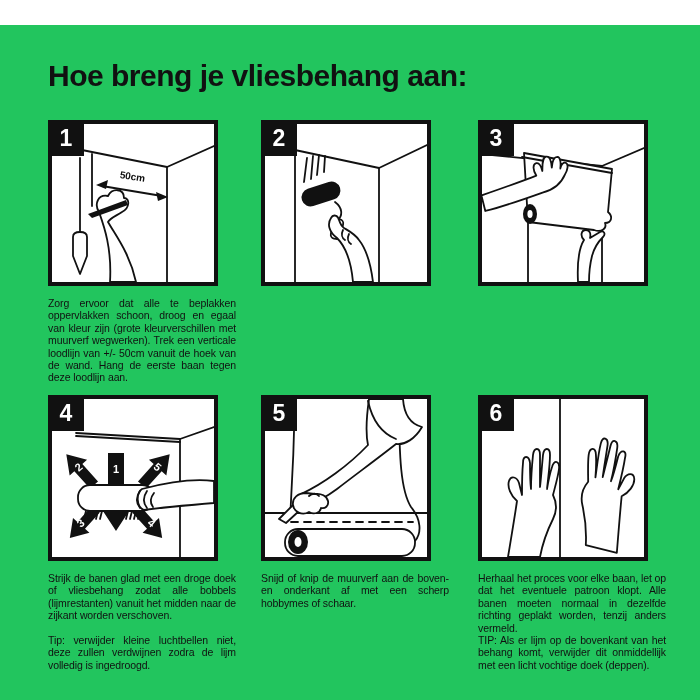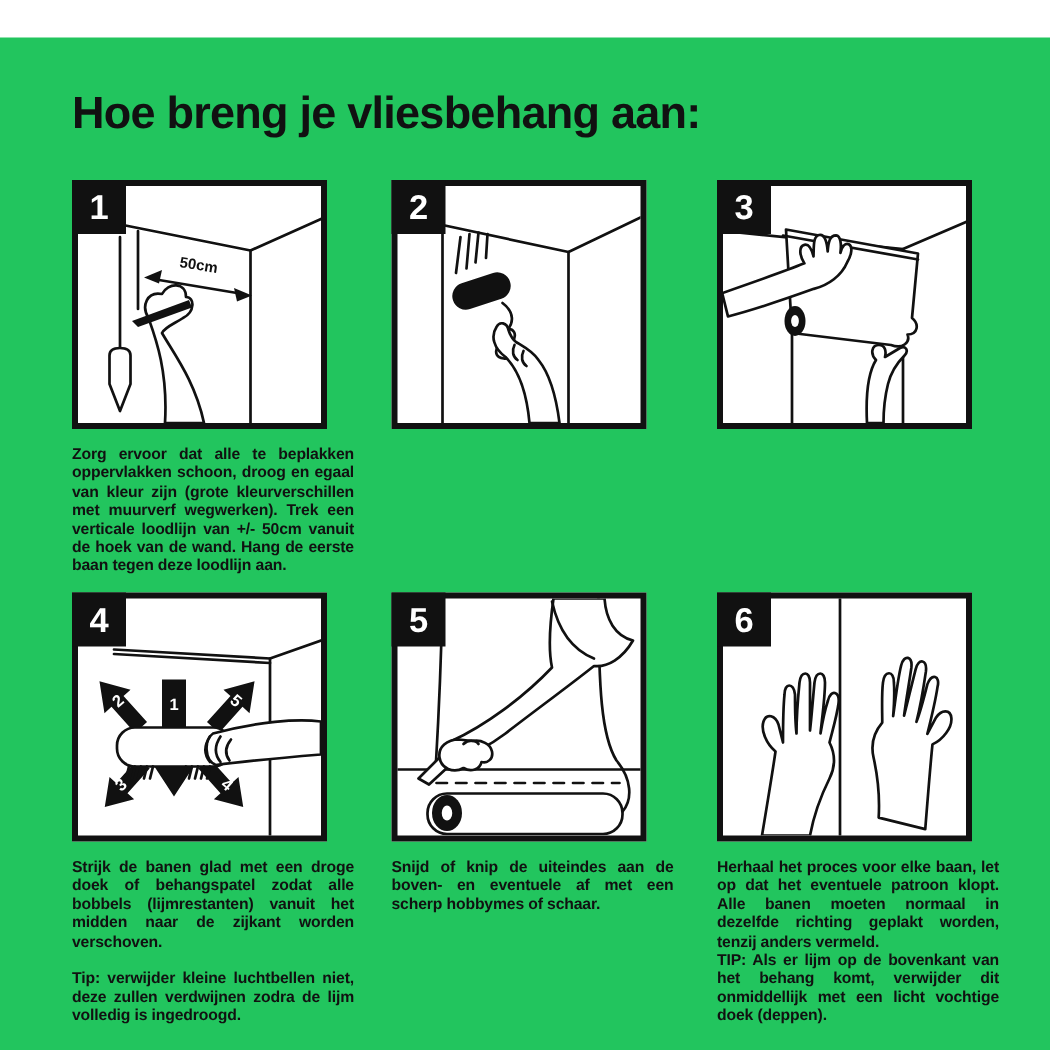--- a/index.html
+++ b/index.html
@@ -8,21 +8,21 @@
   .page-title{position:absolute;left:48px;top:34px;font-size:30px;font-weight:bold;
           letter-spacing:-0.5px;color:#111;margin:0;}
   .cell{position:absolute;width:188px;}
   #cell-1{left:48px;top:95px}  #cell-2{left:261px;top:95px}  #cell-3{left:478px;top:95px}
   #cell-4{left:48px;top:370px} #cell-5{left:261px;top:370px} #cell-6{left:478px;top:370px}
   .panel{position:relative;width:162px;height:158px;border:4px solid #111;background:#fff;}
   .panel svg{position:absolute;left:0;top:0;width:162px;height:158px;}
   .badge{position:absolute;left:-4px;top:-4px;width:36px;height:36px;background:#111;
          color:#fff;display:flex;align-items:center;justify-content:center;
          font-size:23px;font-weight:bold;z-index:2;}
-  .caption{margin-top:11px;width:188px;font-size:10.5px;line-height:12.4px;font-weight:bold;
+  .caption{margin-top:11px;width:188px;font-size:10.5px;line-height:12.4px;font-weight:normal;
            color:#111;text-align:justify;white-space:pre-line;letter-spacing:-0.1px;}
   .ln{stroke:#111;stroke-width:1.8;fill:none;stroke-linecap:round;stroke-linejoin:round;}
   .fw{stroke:#111;stroke-width:1.8;fill:#fff;stroke-linecap:round;stroke-linejoin:round;}
   .fb{fill:#111;stroke:none;}
   .svgnum{font-family:"Liberation Sans",sans-serif;font-size:11px;font-weight:bold;fill:#fff;}
   .svglabel{font-family:"Liberation Sans",sans-serif;font-size:10px;font-weight:bold;fill:#111;}
 </style>
 </head>
 <body>
 
@@ -128,21 +128,21 @@
             <path class="ln" d="M80,112 l-2,8"></path>
           <path class="ln" d="M84,112 l-2,8"></path>
             <path class="ln" d="M88,112 l-2,8"></path>
         </g>
         <path class="fw" d="M90,90 C120,82 146,80 162,82 L162,104 C138,106 114,108 92,111 C84,108 84,94 90,90 Z"></path>
         <path class="ln" d="M88,92 C84,98 84,104 88,109"></path>
         <path class="ln" d="M95,92 C91,98 91,104 95,109"></path>
         <path class="ln" d="M102,94 C98,99 98,104 101,108"></path>
       </svg>
     </div>
-    <div class="caption">Strijk de banen glad met een droge doek of behangspatel zodat alle bobbels (lijmrestanten) vanuit het midden naar de zijkant worden verschoven.
+    <div class="caption">Strijk de banen glad met een droge doek of vliesbehang zodat alle bobbels (lijmrestanten) vanuit het midden naar de zijkant worden verschoven.
 
 Tip: verwijder kleine luchtbellen niet, deze zullen verdwijnen zodra de lijm volledig is ingedroogd.</div>
   </div>
 
   <div class="cell" id="cell-5">
     <div class="panel">
       <div class="badge">5</div>
       <svg viewBox="0 0 162 158">
         <path class="ln" d="M0,114 H162"></path>
         <path class="ln" d="M30,0 C29,46 27,88 25,120"></path>
@@ -151,21 +151,21 @@
         <rect x="20" y="130" width="130" height="27" rx="13" class="fw"></rect>
         <ellipse cx="33" cy="143" rx="10" ry="12" class="fb"></ellipse>
         <ellipse cx="33" cy="143" rx="3.5" ry="5" fill="#fff"></ellipse>
         <path class="fw" d="M104,0 L138,0 C139,14 145,25 157,28 C150,40 140,46 131,45 C112,60 90,76 72,90 C60,99 49,104 41,106 L36,95 C58,85 84,66 103,46 C100,32 102,14 104,0 Z"></path>
         <path class="ln" d="M103,2 C107,20 116,34 131,40"></path>
         <path class="fw" d="M30,104 L14,120 L21,124 L34,112 Z"></path>
         <path class="fw" d="M41,94 C33,94 27,99 28,106 C29,113 37,117 44,113 C49,116 55,114 56,109 C60,110 64,107 63,102 C62,97 56,94 50,95 Z"></path>
         <path class="ln" d="M44,97 C47,94 52,94 54,97"></path>
       </svg>
     </div>
-    <div class="caption">Snijd of knip de uiteindes aan de boven- en eventuele af met een scherp hobbymes of schaar.</div>
+    <div class="caption">Snijd of knip de muurverf aan de boven- en onderkant af met een scherp hobbymes of schaar.</div>
   </div>
 
   <div class="cell" id="cell-6">
     <div class="panel">
       <div class="badge">6</div>
       <svg viewBox="0 0 162 158">
         <path class="ln" d="M78,0 V158"></path>
         <path id="hand-left-shape" class="fw" d="M26,158 C30,134 33,116 35,102 C29,97 25,88 27,82 C29,76 35,78 37,84 C38,88 39,92 40,96 C40,86 40,74 41,64 C41,56 47,56 48,64 C48,72 48,82 49,90 C49,80 50,66 51,56 C52,48 58,48 58,56 C58,66 58,80 58,88 C59,80 60,66 61,56 C62,48 68,48 68,56 C68,66 66,80 65,90 C66,84 68,74 70,68 C72,60 78,62 77,70 C76,78 73,88 71,96 C75,104 75,112 71,120 C66,130 61,142 58,158 Z"></path>
         <use href="#hand-left-shape" transform="translate(178,-8) scale(-1,1) rotate(-14 50 90)"></use>
       </svg>

